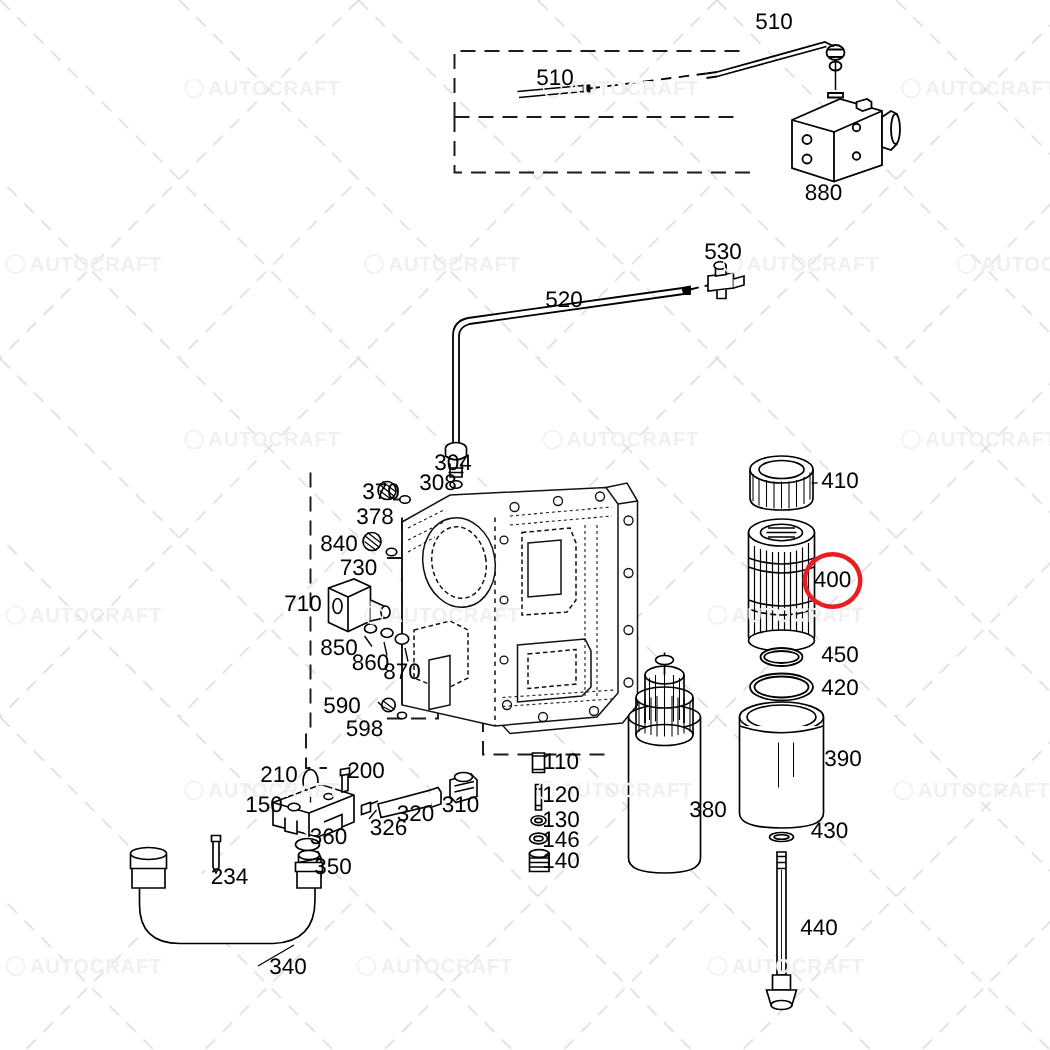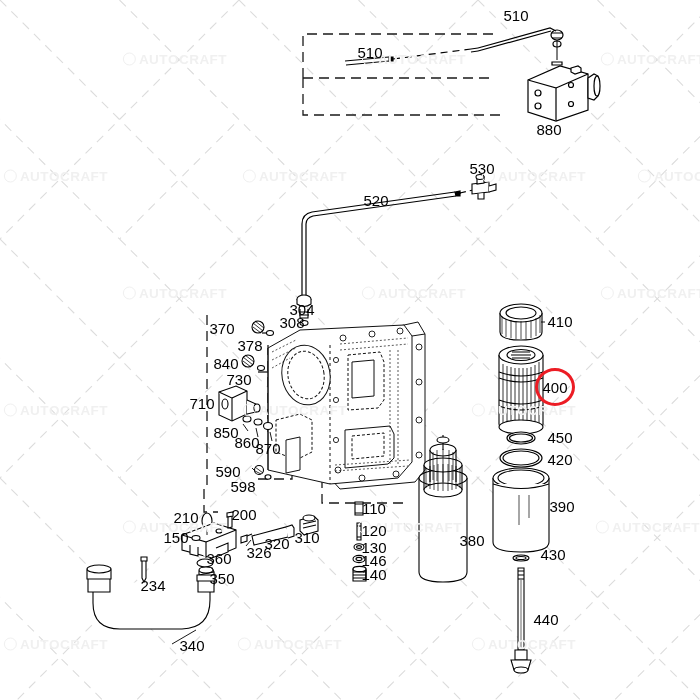--- a/index.html
+++ b/index.html
@@ -416,21 +416,21 @@
     </div>
 
   <div id="labels">
       <div class="lbl" style="left: 370px; top: 52px;">510</div>
       <div class="lbl" style="left: 516px; top: 15px;">510</div>
       <div class="lbl" style="left: 549px; top: 129px;">880</div>
       <div class="lbl" style="left: 482px; top: 168px;">530</div>
       <div class="lbl" style="left: 376px; top: 200px;">520</div>
       <div class="lbl" style="left: 292px; top: 309px; margin-left: 10px;">304</div>
       <div class="lbl" style="left: 292px; top: 322px;">308</div>
-      <div class="lbl" style="left: 222px; top: 328px;">370</div>
+      <div class="lbl" style="left: 254px; top: 328px;">370</div>
       <div class="lbl" style="left: 250px; top: 345px;">378</div>
       <div class="lbl" style="left: 226px; top: 363px;">840</div>
       <div class="lbl" style="left: 239px; top: 379px;">730</div>
       <div class="lbl" style="left: 202px; top: 403px;">710</div>
       <div class="lbl" style="left: 226px; top: 432px;">850</div>
       <div class="lbl" style="left: 247px; top: 442px;">860</div>
       <div class="lbl" style="left: 268px; top: 448px;">870</div>
       <div class="lbl" style="left: 228px; top: 471px;">590</div>
       <div class="lbl" style="left: 243px; top: 486px;">598</div>
       <div class="lbl" style="left: 186px; top: 517px;">210</div>

